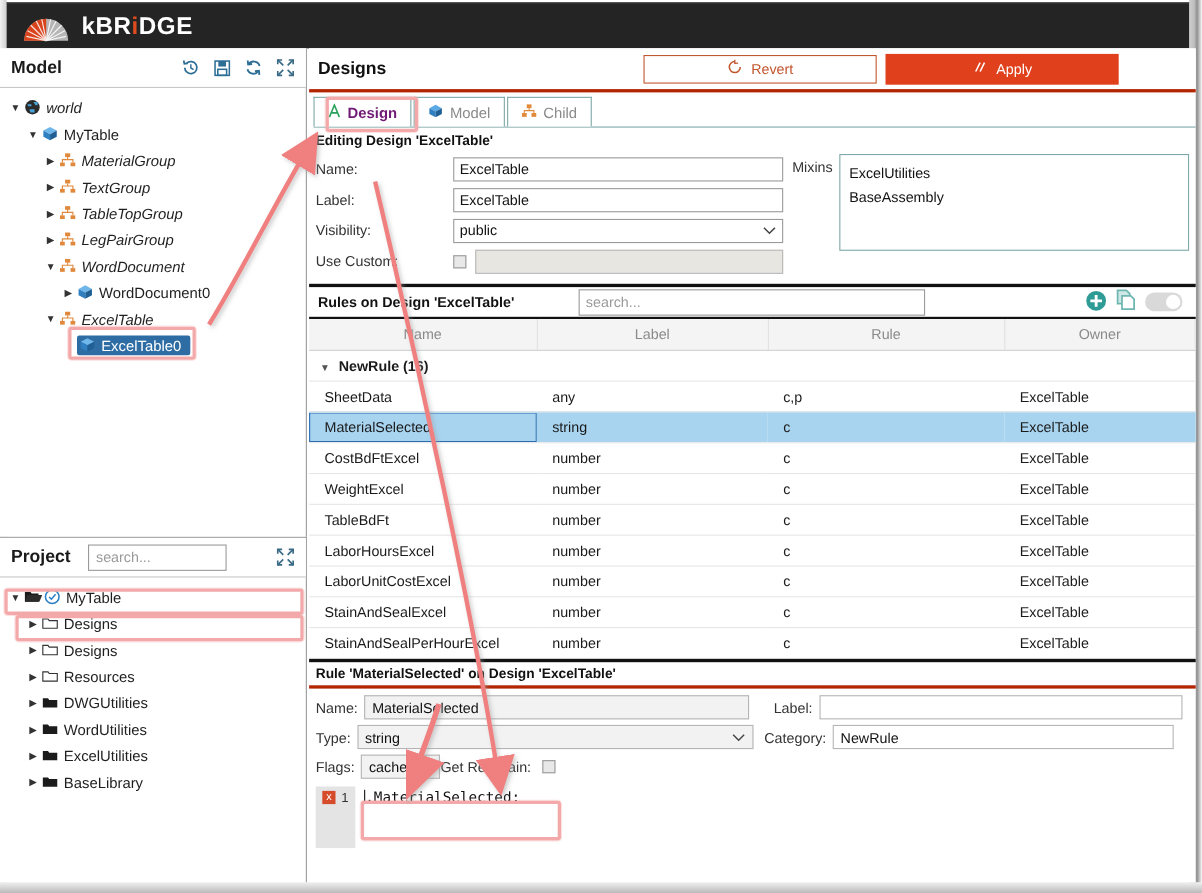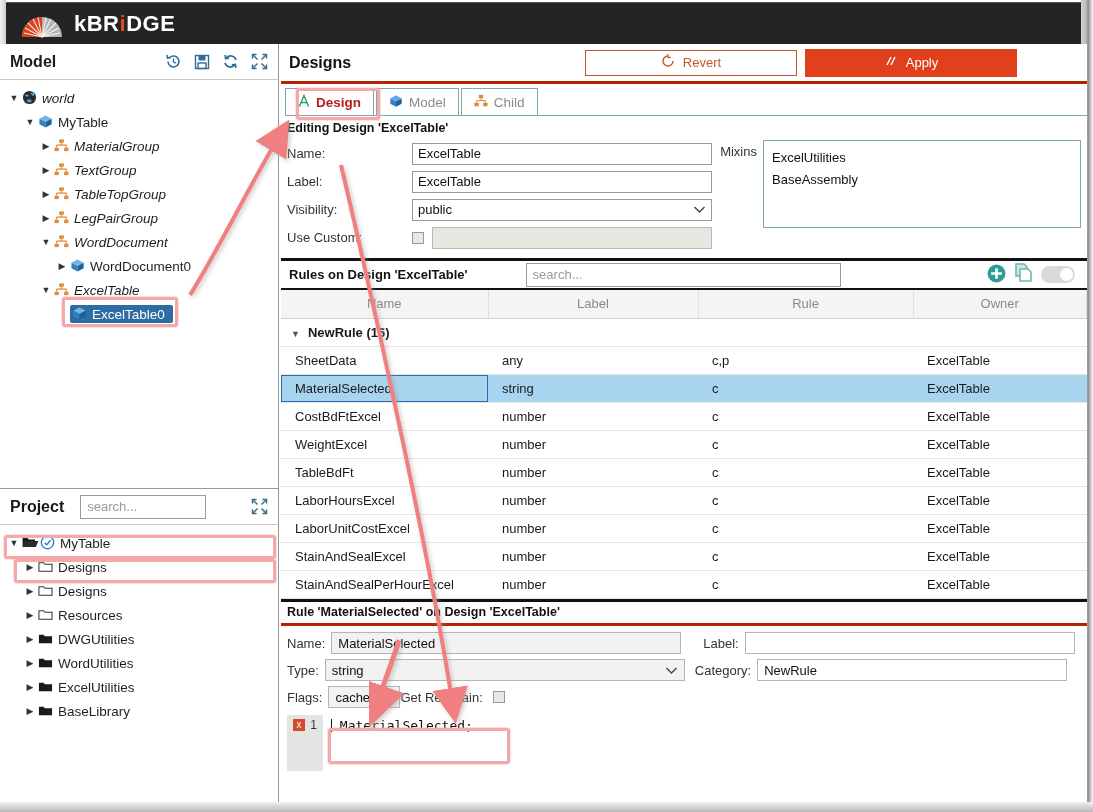--- a/index.html
+++ b/index.html
@@ -91,21 +91,21 @@
     display:flex; align-items:center; justify-content:center; gap:8px;
     font-size:13px; cursor:pointer;
   }
 
   .tabs { display:flex; align-items:flex-end; height:28px; margin:4px 0 0 4px; border-bottom:1px solid #7fa8a8; }
   .tab {
     height:27px; display:flex; align-items:center; gap:6px; padding:0 12px;
     border:1px solid #7fa8a8; border-bottom:none; background:#fff; font-size:13.5px;
     color:#8a8a8a; margin-right:2px; cursor:pointer;
   }
-  .tab.active { color:#b91c1c; font-weight:bold; }
+  .tab.active { color:#701a75; font-weight:bold; }
 
   .subhead { font-size:12.5px; font-weight:bold; color:#111; padding:5px 6px 3px 6px; }
 
   .form-area { padding:2px 6px 6px 6px; display:flex; }
   .form-left { width:440px; }
   .frow { display:flex; align-items:center; height:27px; margin-bottom:1px; }
   .flabel { width:125px; font-size:13px; color:#333; }
   .fin {
     flex:1; height:22px; border:1px solid #9a9a9a; background:#fff;
     font-size:13px; color:#111; padding:0 5px; display:flex; align-items:center;

